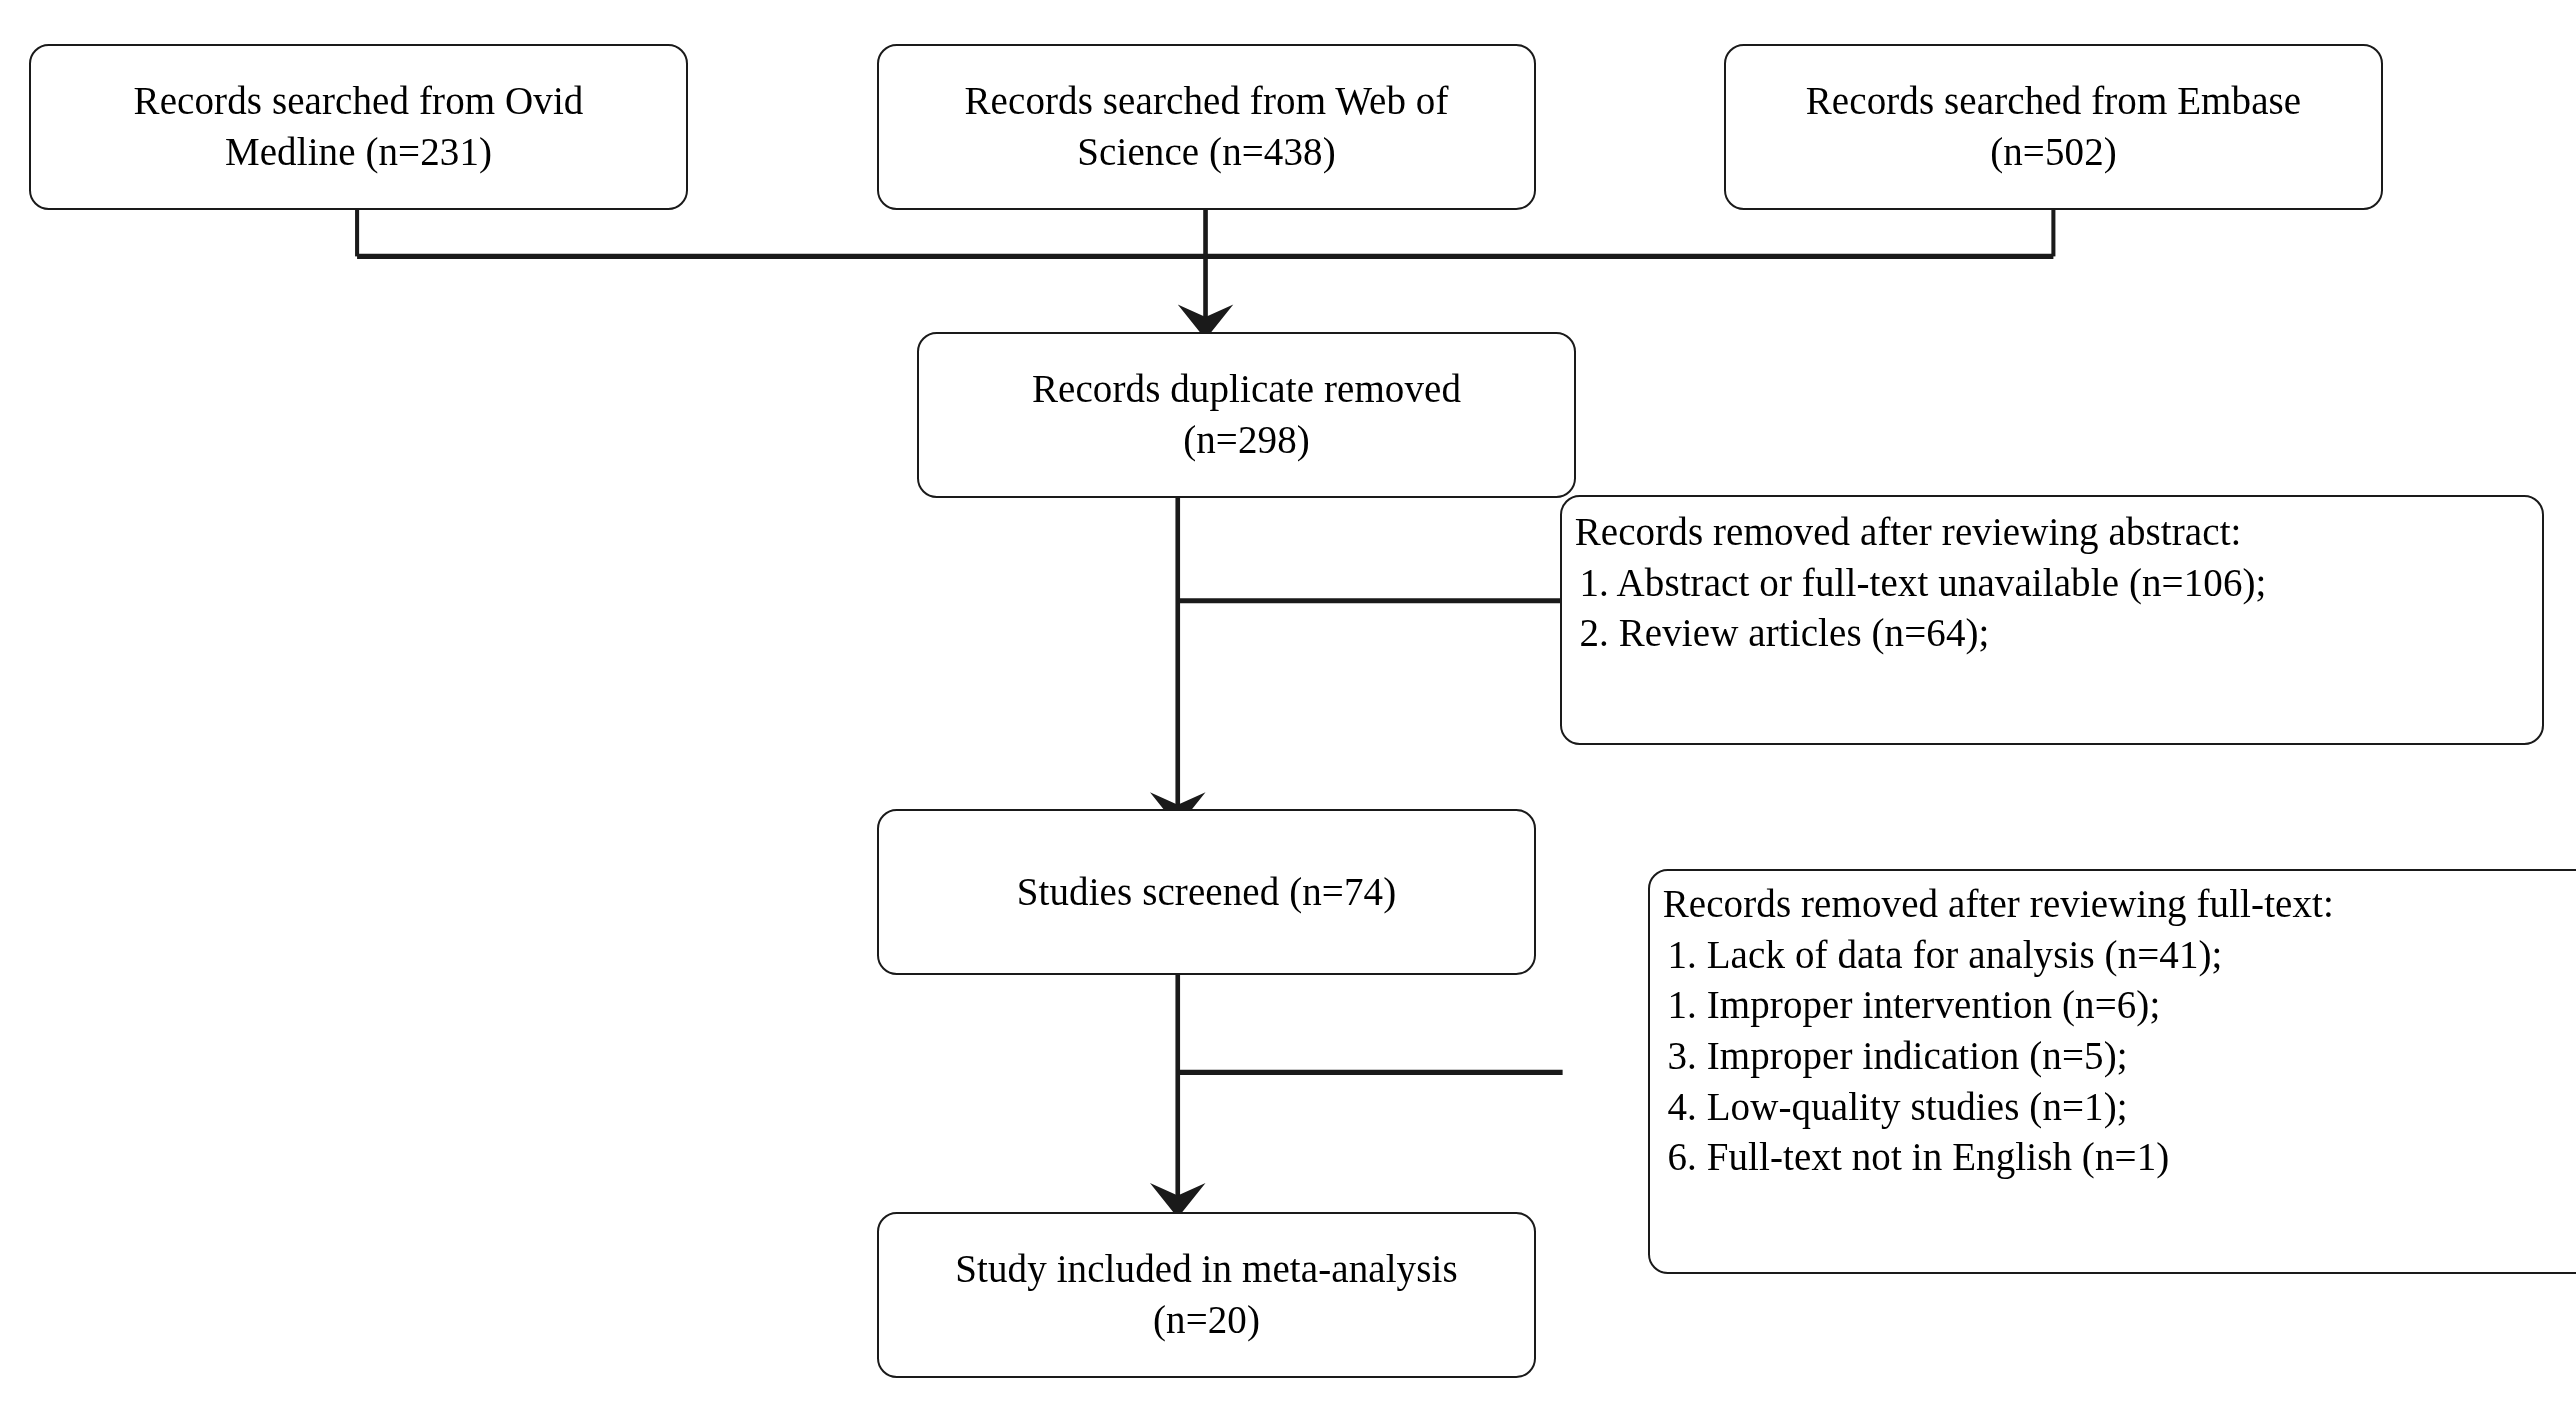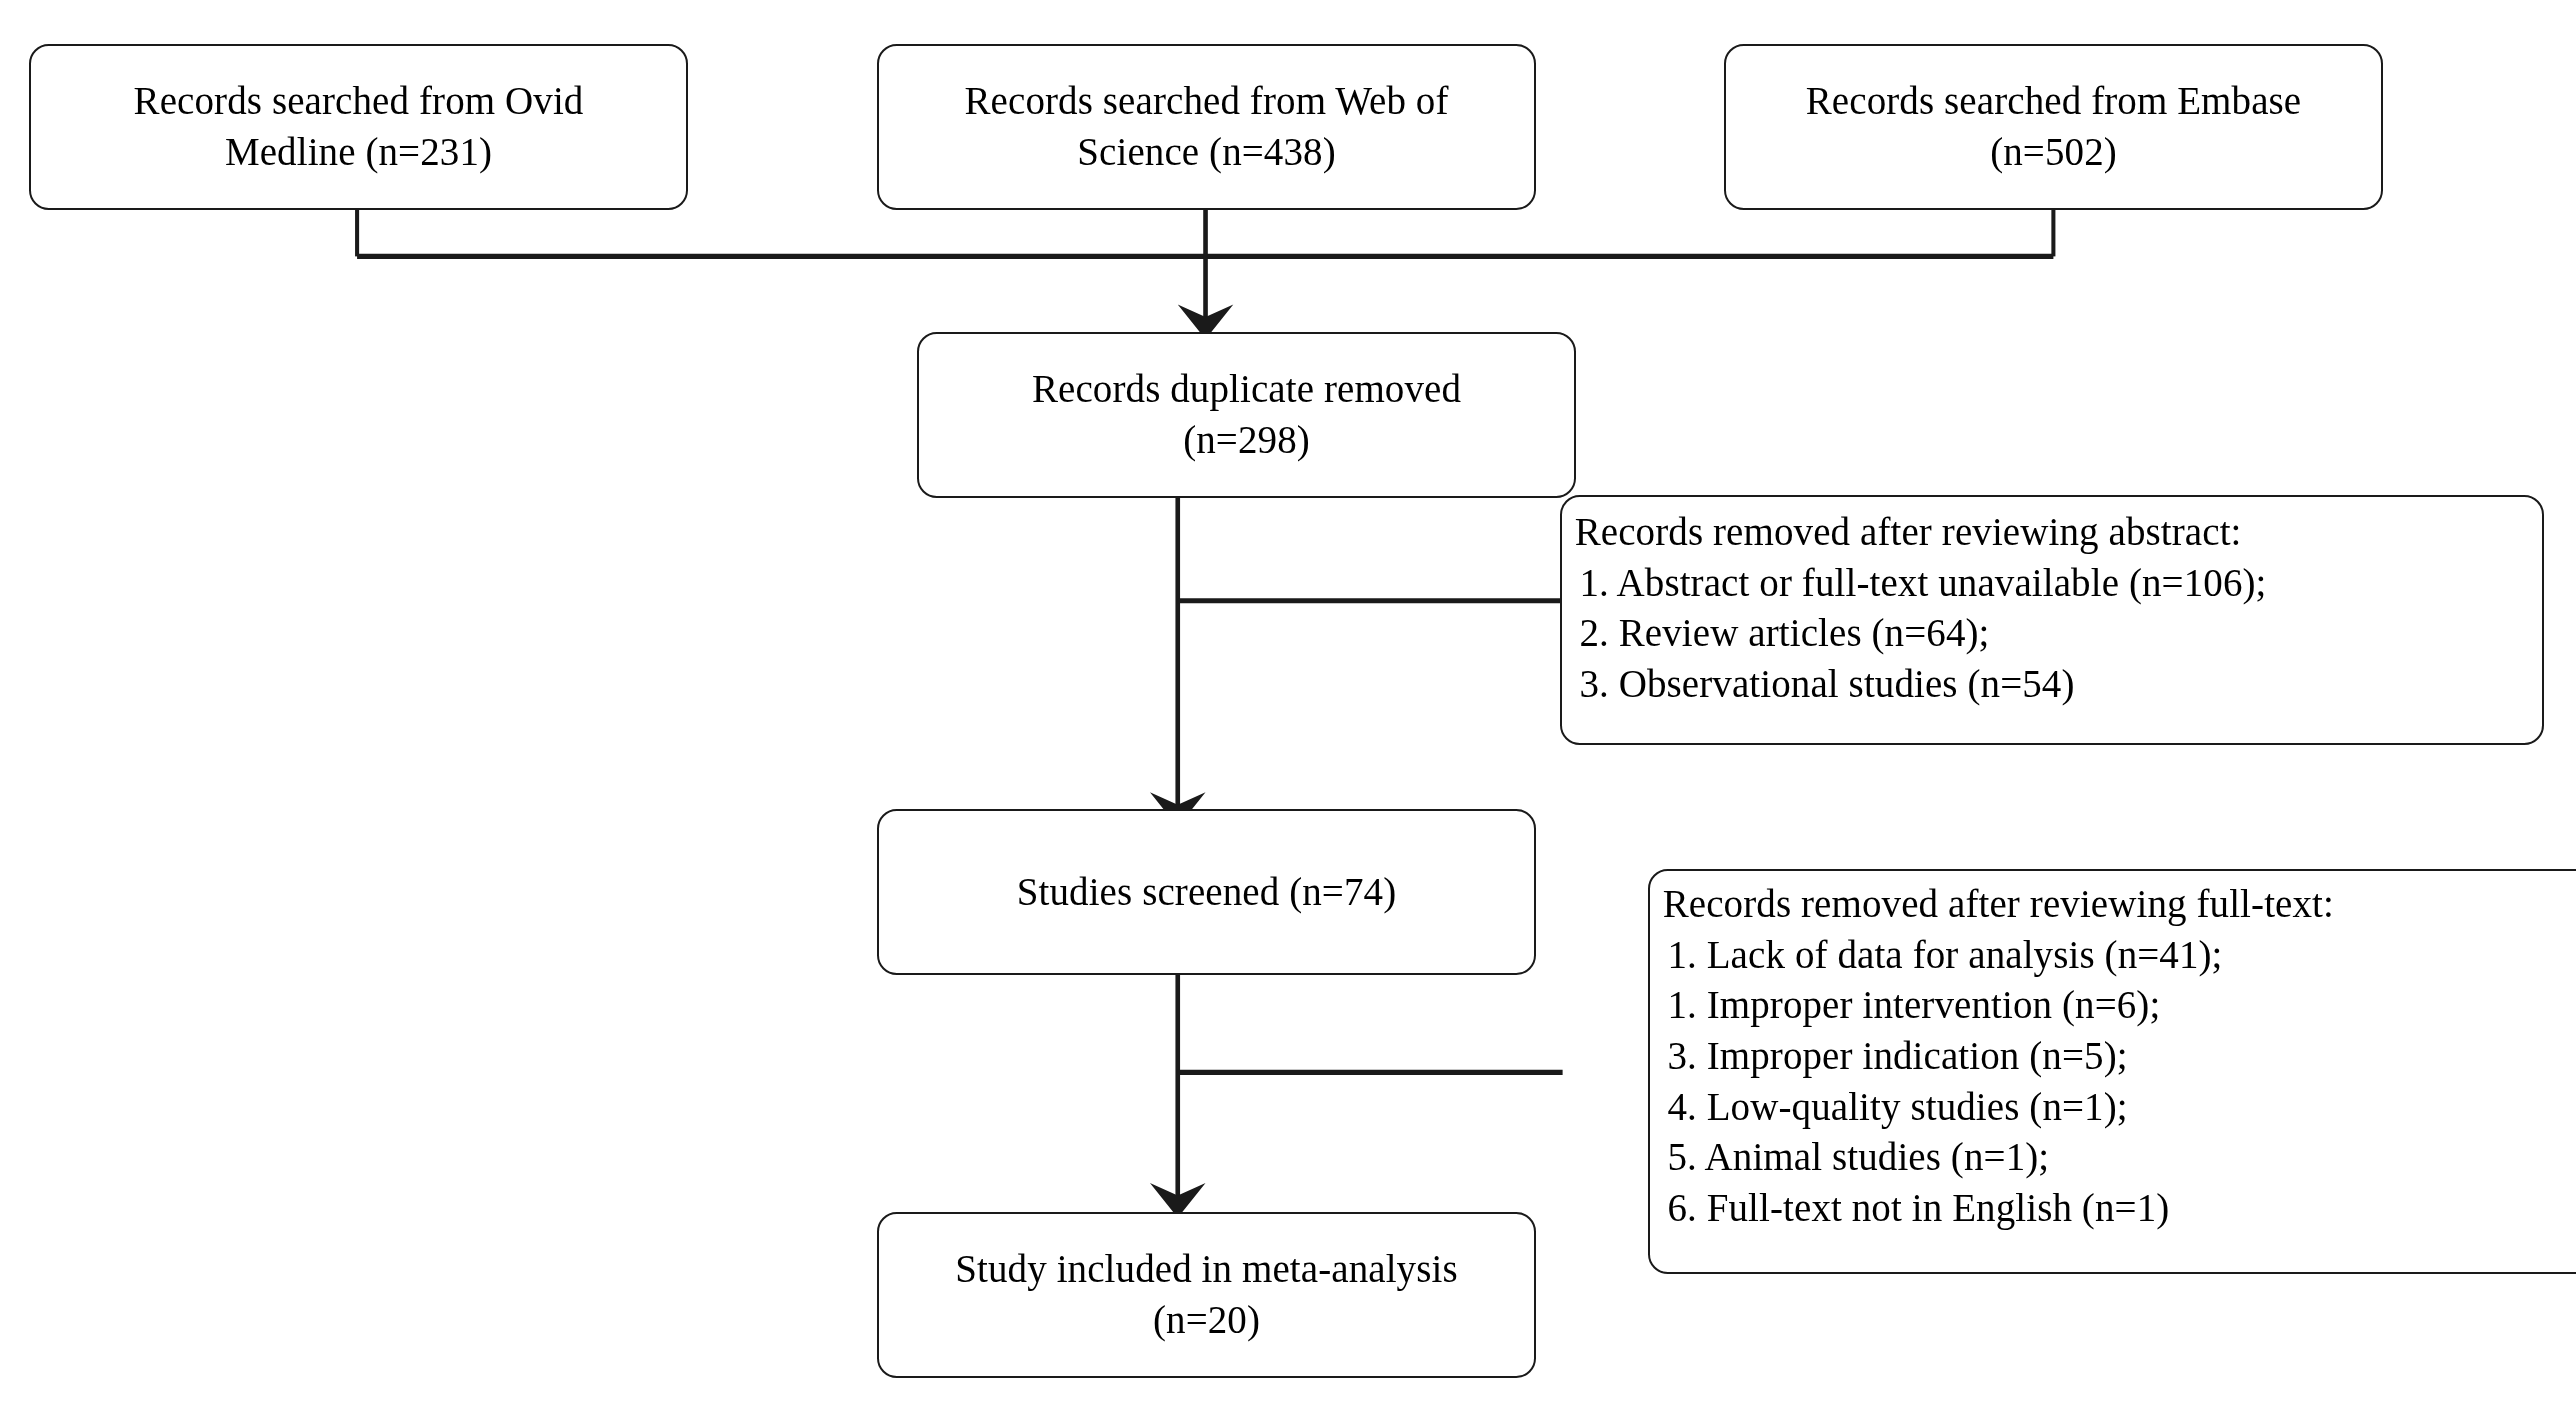--- a/index.html
+++ b/index.html
@@ -108,34 +108,32 @@
 
   <div class="flow-box centered" style="left:877px; top:332px; width:659px; height:166px;margin-left:40px;">
     <div class="box-line">Records duplicate removed</div>
     <div class="box-line">(n=298)</div>
   </div>
 
   <div class="flow-box listed" style="left:1560px; top:495px; width:984px; height:250px; padding-top:10px;">
     <div class="box-line heading">Records removed after reviewing abstract:</div>
     <div class="box-line">1. Abstract or full-text unavailable (n=106);</div>
     <div class="box-line">2. Review articles  (n=64);</div>
-    <div class="box-line">3. Observational studies (n=54)</div>
   </div>
 
   <div class="flow-box centered" style="left:877px; top:809px; width:659px; height:166px;">
     <div class="box-line">Studies screened (n=74)</div>
   </div>
 
   <div class="flow-box listed" style="left:1648px; top:869px; width:984px; height:405px; padding-top:8px;">
     <div class="box-line heading">Records removed after reviewing full-text:</div>
     <div class="box-line">1. Lack of data for analysis (n=41);</div>
     <div class="box-line">1. Improper intervention (n=6);</div>
     <div class="box-line">3. Improper indication (n=5);</div>
     <div class="box-line">4. Low-quality studies (n=1);</div>
-    <div class="box-line">5. Animal studies (n=1);</div>
     <div class="box-line">6. Full-text not in English (n=1)</div>
   </div>
 
   <div class="flow-box centered" style="left:877px; top:1212px; width:659px; height:166px;">
     <div class="box-line">Study included in meta-analysis</div>
     <div class="box-line">(n=20)</div>
   </div>
 
 </div>
 

